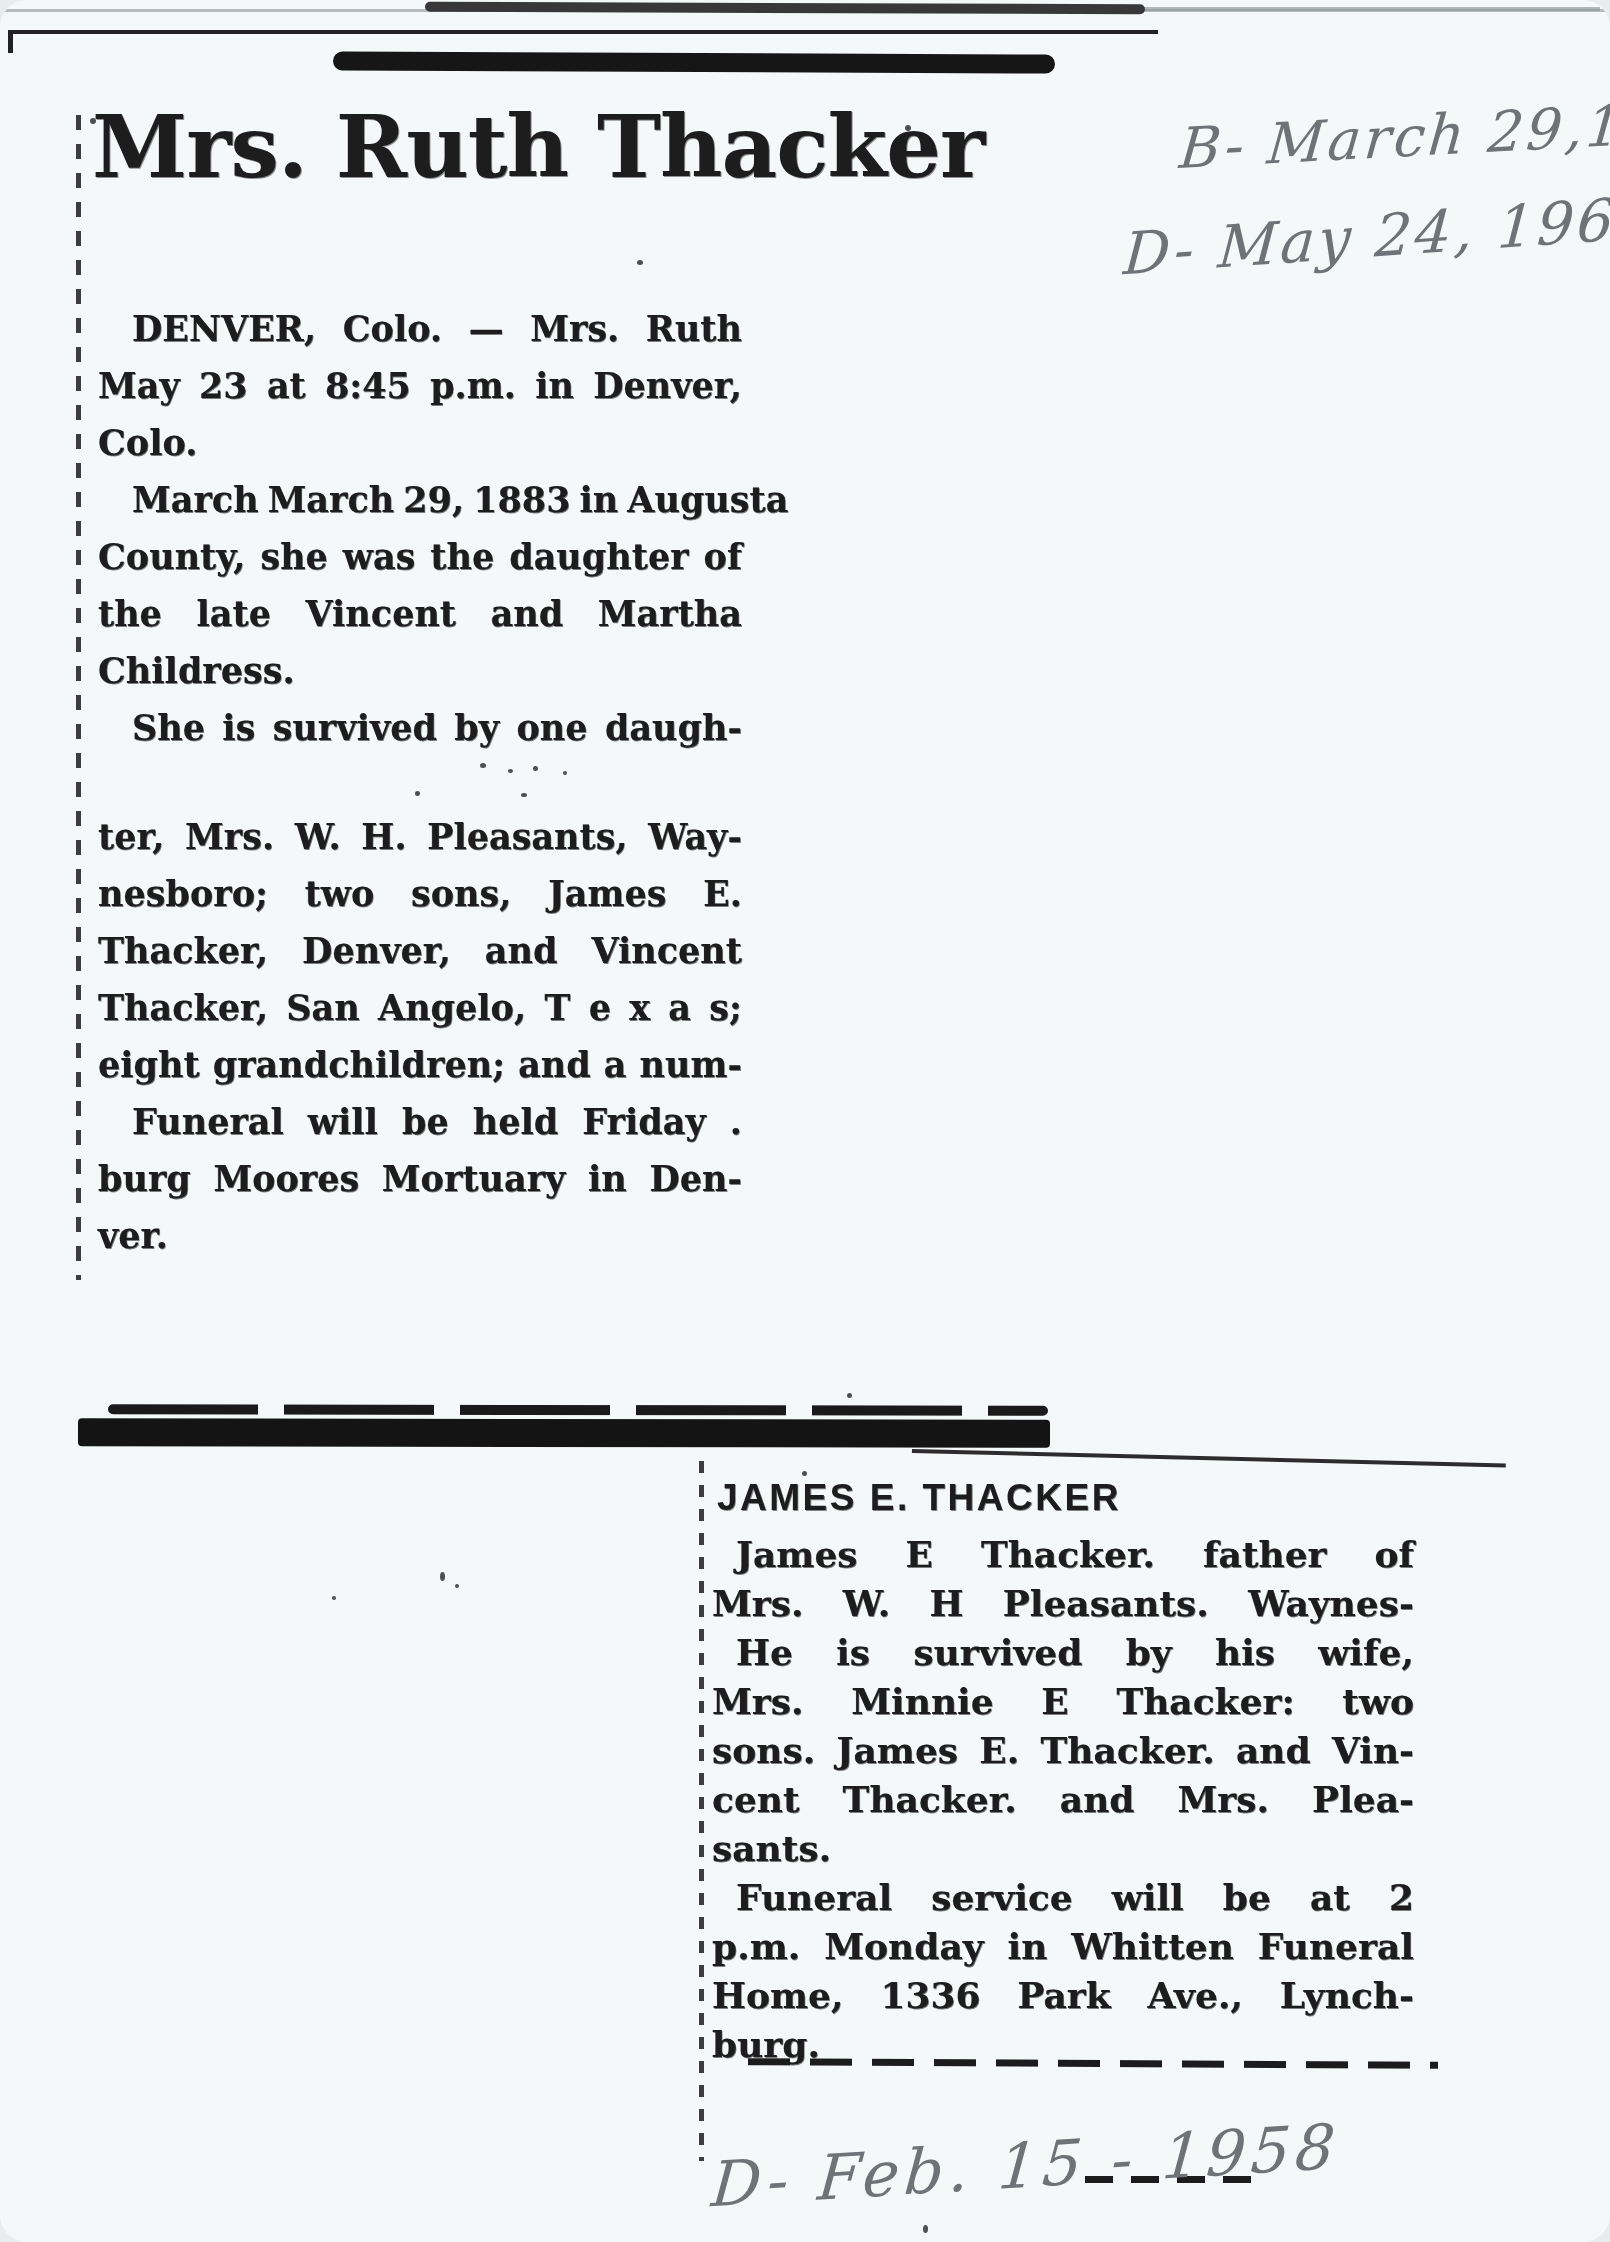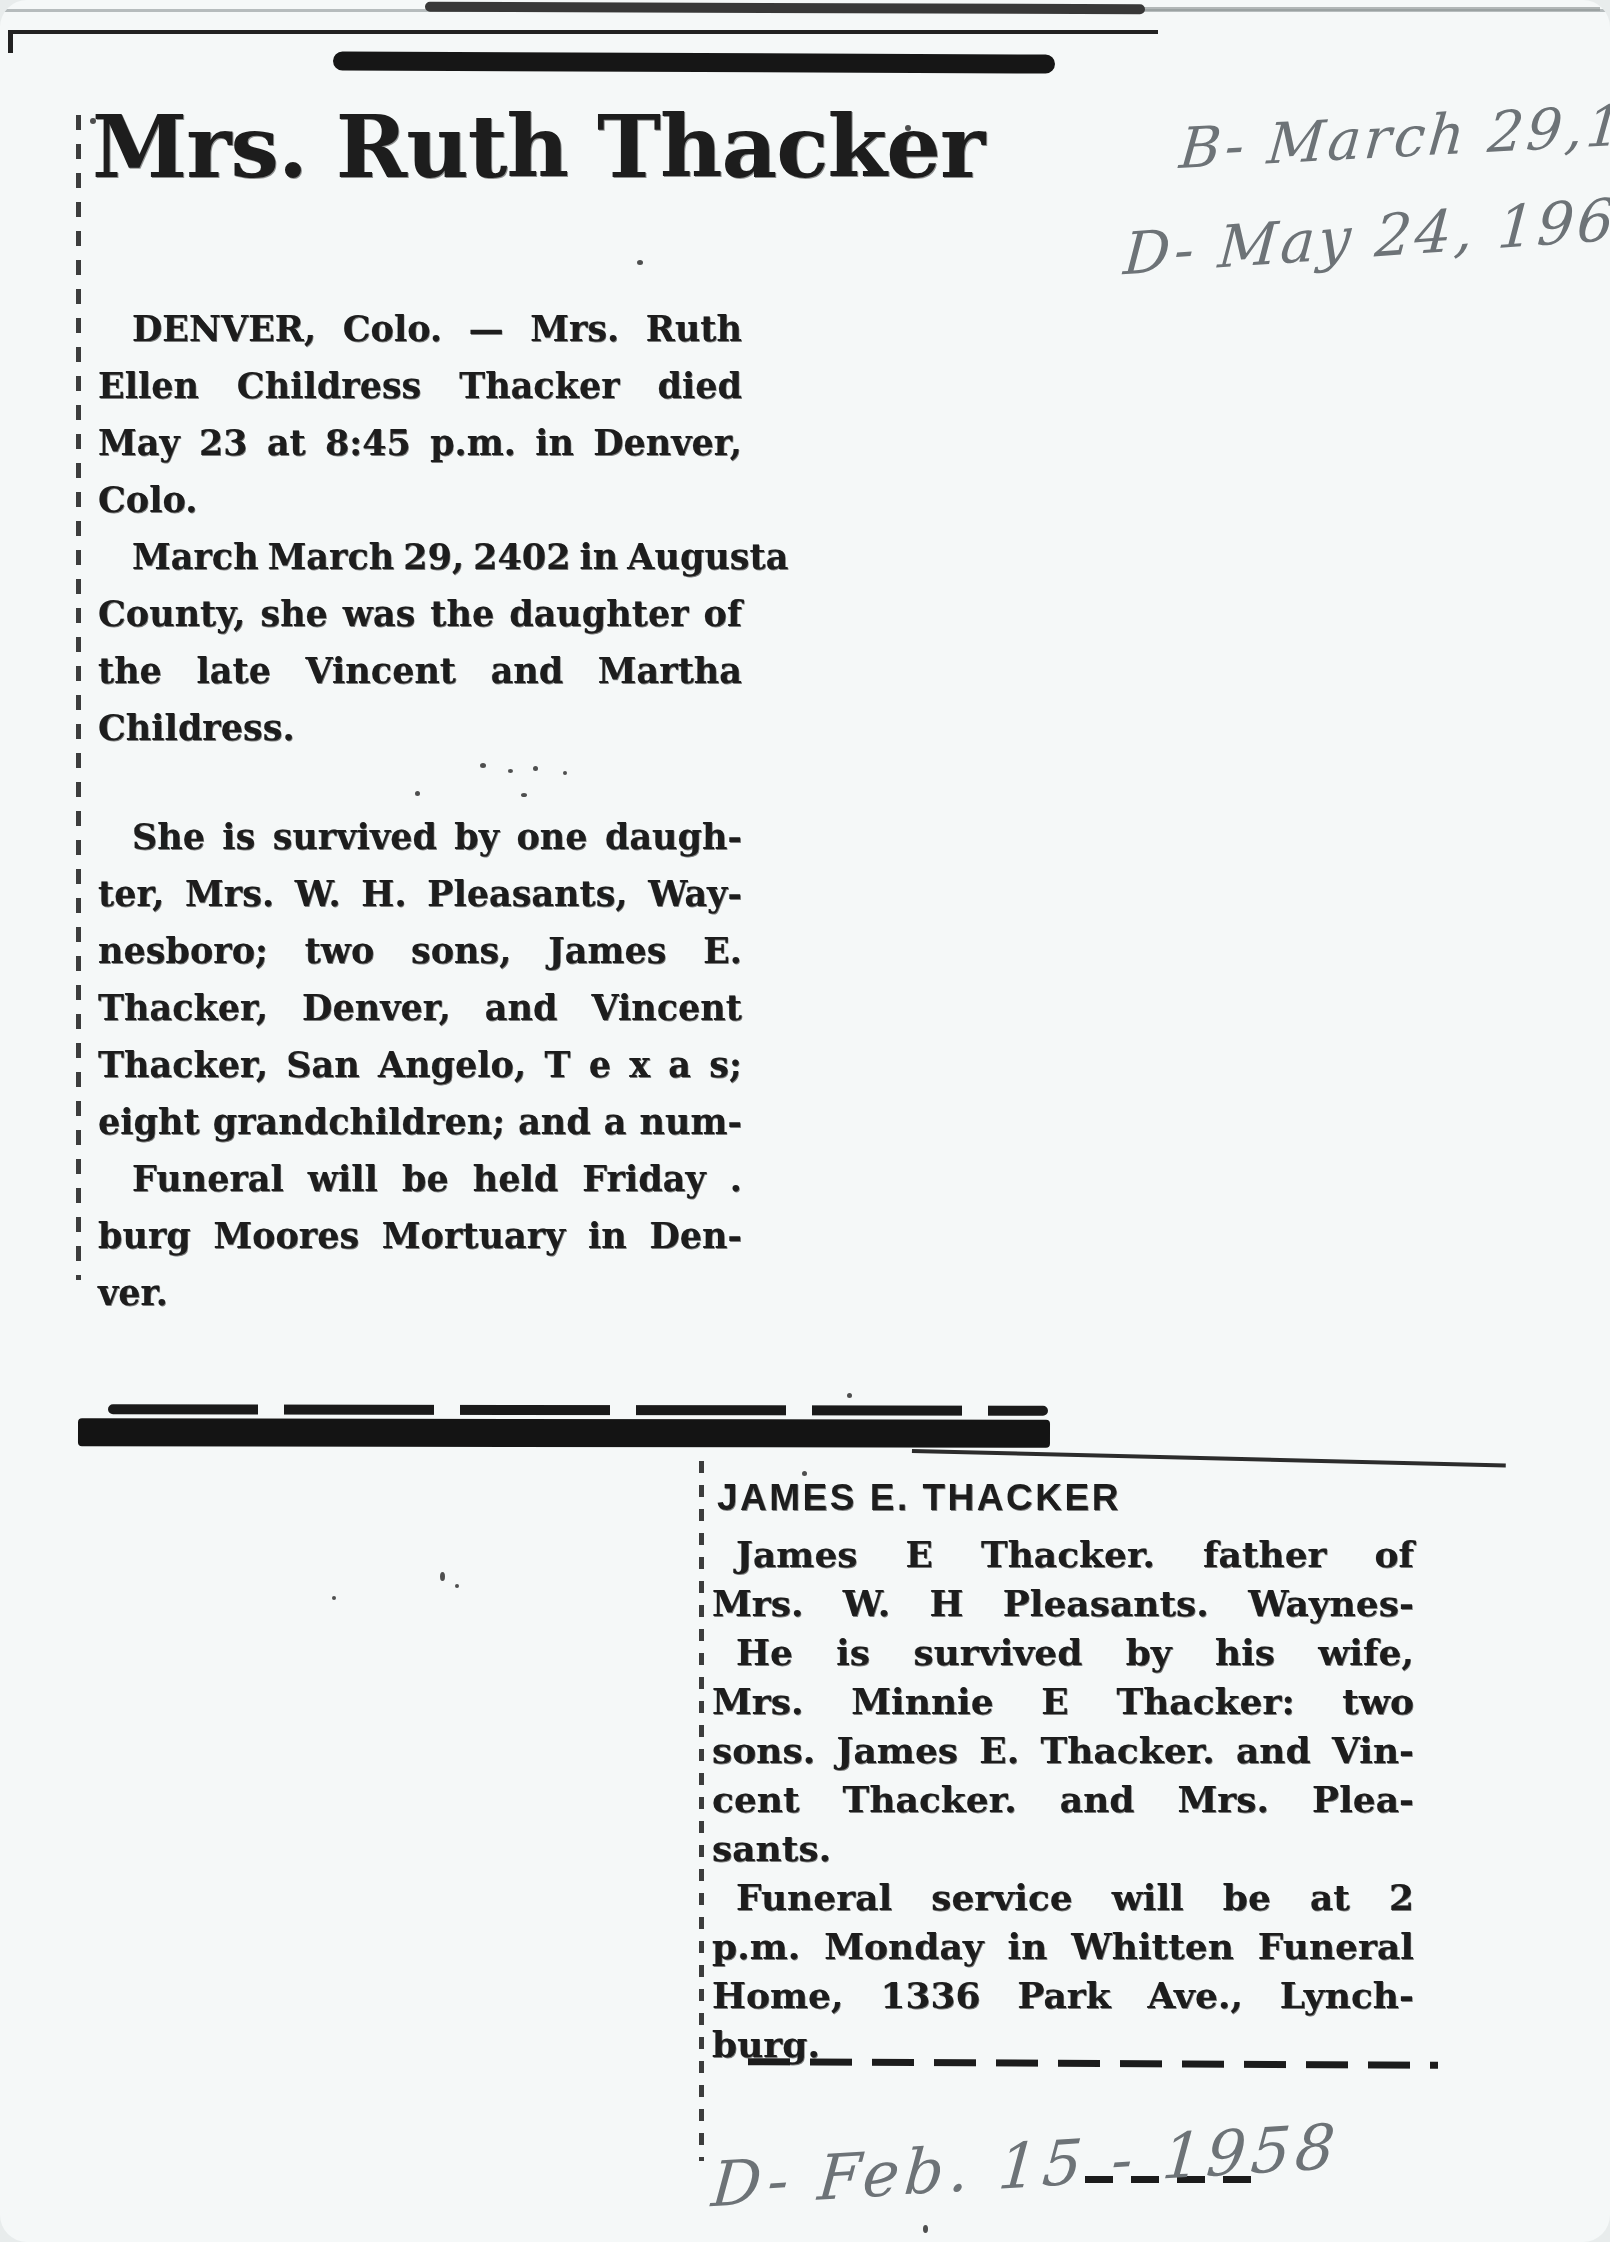--- a/index.html
+++ b/index.html
@@ -119,24 +119,23 @@
   <div class="artifact scan-streak-right"></div>
   <div class="artifact scan-streak-dark"></div>
   <div class="artifact top-rule"></div>
   <div class="artifact top-rule-tick"></div>
   <div class="artifact headline-rule"></div>
 
   <div class="artifact dash-v clip1-dash-v"></div>
   <h1 id="ruth-headline" class="headline-serif">Mrs. Ruth Thacker</h1>
   <div id="ruth-body" class="obit-body">
       <div class="line indent just"><span>DENVER,</span><span>Colo.</span><span>—</span><span>Mrs.</span><span>Ruth</span></div>
-      <div class="line just"><span>Ellen</span><span>Childress</span><span>Thacker</span><span>died</span></div>
       <div class="line just"><span>May</span><span>23</span><span>at</span><span>8:45</span><span>p.m.</span><span>in</span><span>Denver,</span></div>
       <div class="line">Colo.</div>
-      <div class="line indent just"><span>March</span><span>March</span><span>29,</span><span>2402</span><span>in</span><span>Augusta</span></div>
+      <div class="line indent just"><span>March</span><span>March</span><span>29,</span><span>1883</span><span>in</span><span>Augusta</span></div>
       <div class="line just"><span>County,</span><span>she</span><span>was</span><span>the</span><span>daughter</span><span>of</span></div>
       <div class="line just"><span>the</span><span>late</span><span>Vincent</span><span>and</span><span>Martha</span></div>
       <div class="line">Childress.</div>
       <div class="line indent just"><span>She</span><span>is</span><span>survived</span><span>by</span><span>one</span><span>daugh-</span></div>
       <div class="line just"><span>ter,</span><span>Mrs.</span><span>W.</span><span>H.</span><span>Pleasants,</span><span>Way-</span></div>
       <div class="line just"><span>nesboro;</span><span>two</span><span>sons,</span><span>James</span><span>E.</span></div>
       <div class="line just"><span>Thacker,</span><span>Denver,</span><span>and</span><span>Vincent</span></div>
       <div class="line just"><span>Thacker,</span><span>San</span><span>Angelo,</span><span>T</span><span>e</span><span>x</span><span>a</span><span>s;</span></div>
       <div class="line just"><span>eight</span><span>grandchildren;</span><span>and</span><span>a</span><span>num-</span></div>
       <div class="line indent just"><span>Funeral</span><span>will</span><span>be</span><span>held</span><span>Friday</span><span>.</span></div>

